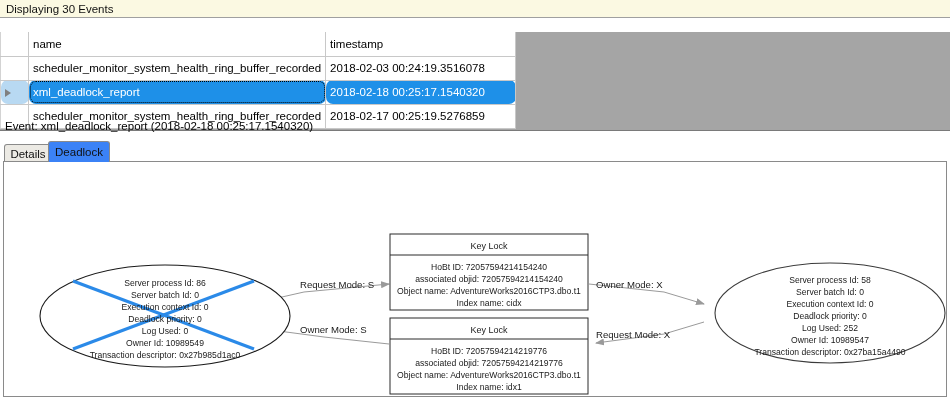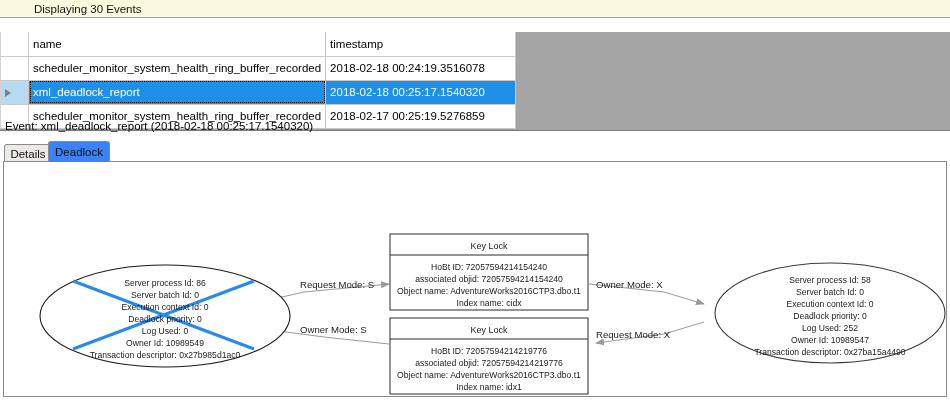--- a/index.html
+++ b/index.html
@@ -10,21 +10,21 @@
     font-size:11px;color:#000;
     -webkit-font-smoothing:antialiased;
   }
   .app{position:relative;width:950px;height:400px;}
 
   
   .status-bar{
     position:absolute;left:0;top:0;width:950px;height:18px;
     background:#fbf9e2;border-bottom:1px solid #a0a0a0;
     box-sizing:border-box;
-    display:flex;align-items:center;padding-left:28px;
+    display:flex;align-items:center;
   }
   .status-bar .txt{padding-left:6px;font-size:11.5px;color:#111;}
 
   
   .grid{
     position:absolute;left:0;top:32px;width:950px;height:99px;
     background:#a5a5a5;
     border-bottom:1px solid #7a7a7a;
     box-sizing:border-box;
     overflow:hidden;
@@ -37,21 +37,21 @@
     padding:0 4px;height:24px;
     font-size:11.5px;font-weight:normal;text-align:left;
     white-space:nowrap;overflow:hidden;
     background:#fff;
     box-sizing:border-box;
   }
   .grid th{border-top:none;}
   .col-sel{width:28px;min-width:28px;max-width:28px;padding:0;text-align:center;}
   .col-name{width:278px;}
   .col-ts{width:190px;}
-  tr.selected td{background:#1e90e8;color:#fff;}
+  tr.selected td{background:#1e90e8;color:#fff;border-radius:7px;}
   tr.selected td.col-sel{background:#b8d9f2;color:#000;}
   td.cell-focus{outline:1px dotted #000;outline-offset:-2px;}
   .tri{
     display:inline-block;width:0;height:0;
     border-left:6px solid #808080;
     border-top:4px solid transparent;
     border-bottom:4px solid transparent;
     vertical-align:middle;
   }
 
@@ -105,21 +105,21 @@
     <table>
       <tbody>
           <tr>
         <th class="col-sel"></th>
         <th class="col-name">name</th>
         <th class="col-ts">timestamp</th>
       </tr>
       <tr>
         <td class="col-sel"></td>
         <td class="col-name">scheduler_monitor_system_health_ring_buffer_recorded</td>
-        <td class="col-ts">2018-02-18 00:24:19.3516078</td>
+        <td class="col-ts">2018-02-03 00:24:19.3516078</td>
       </tr>
       <tr class="selected">
         <td class="col-sel">
           <span class="tri"></span>
         </td>
         <td class="col-name cell-focus">xml_deadlock_report</td>
         <td class="col-ts">2018-02-18 00:25:17.1540320</td>
       </tr>
       <tr>
         <td class="col-sel"></td>

